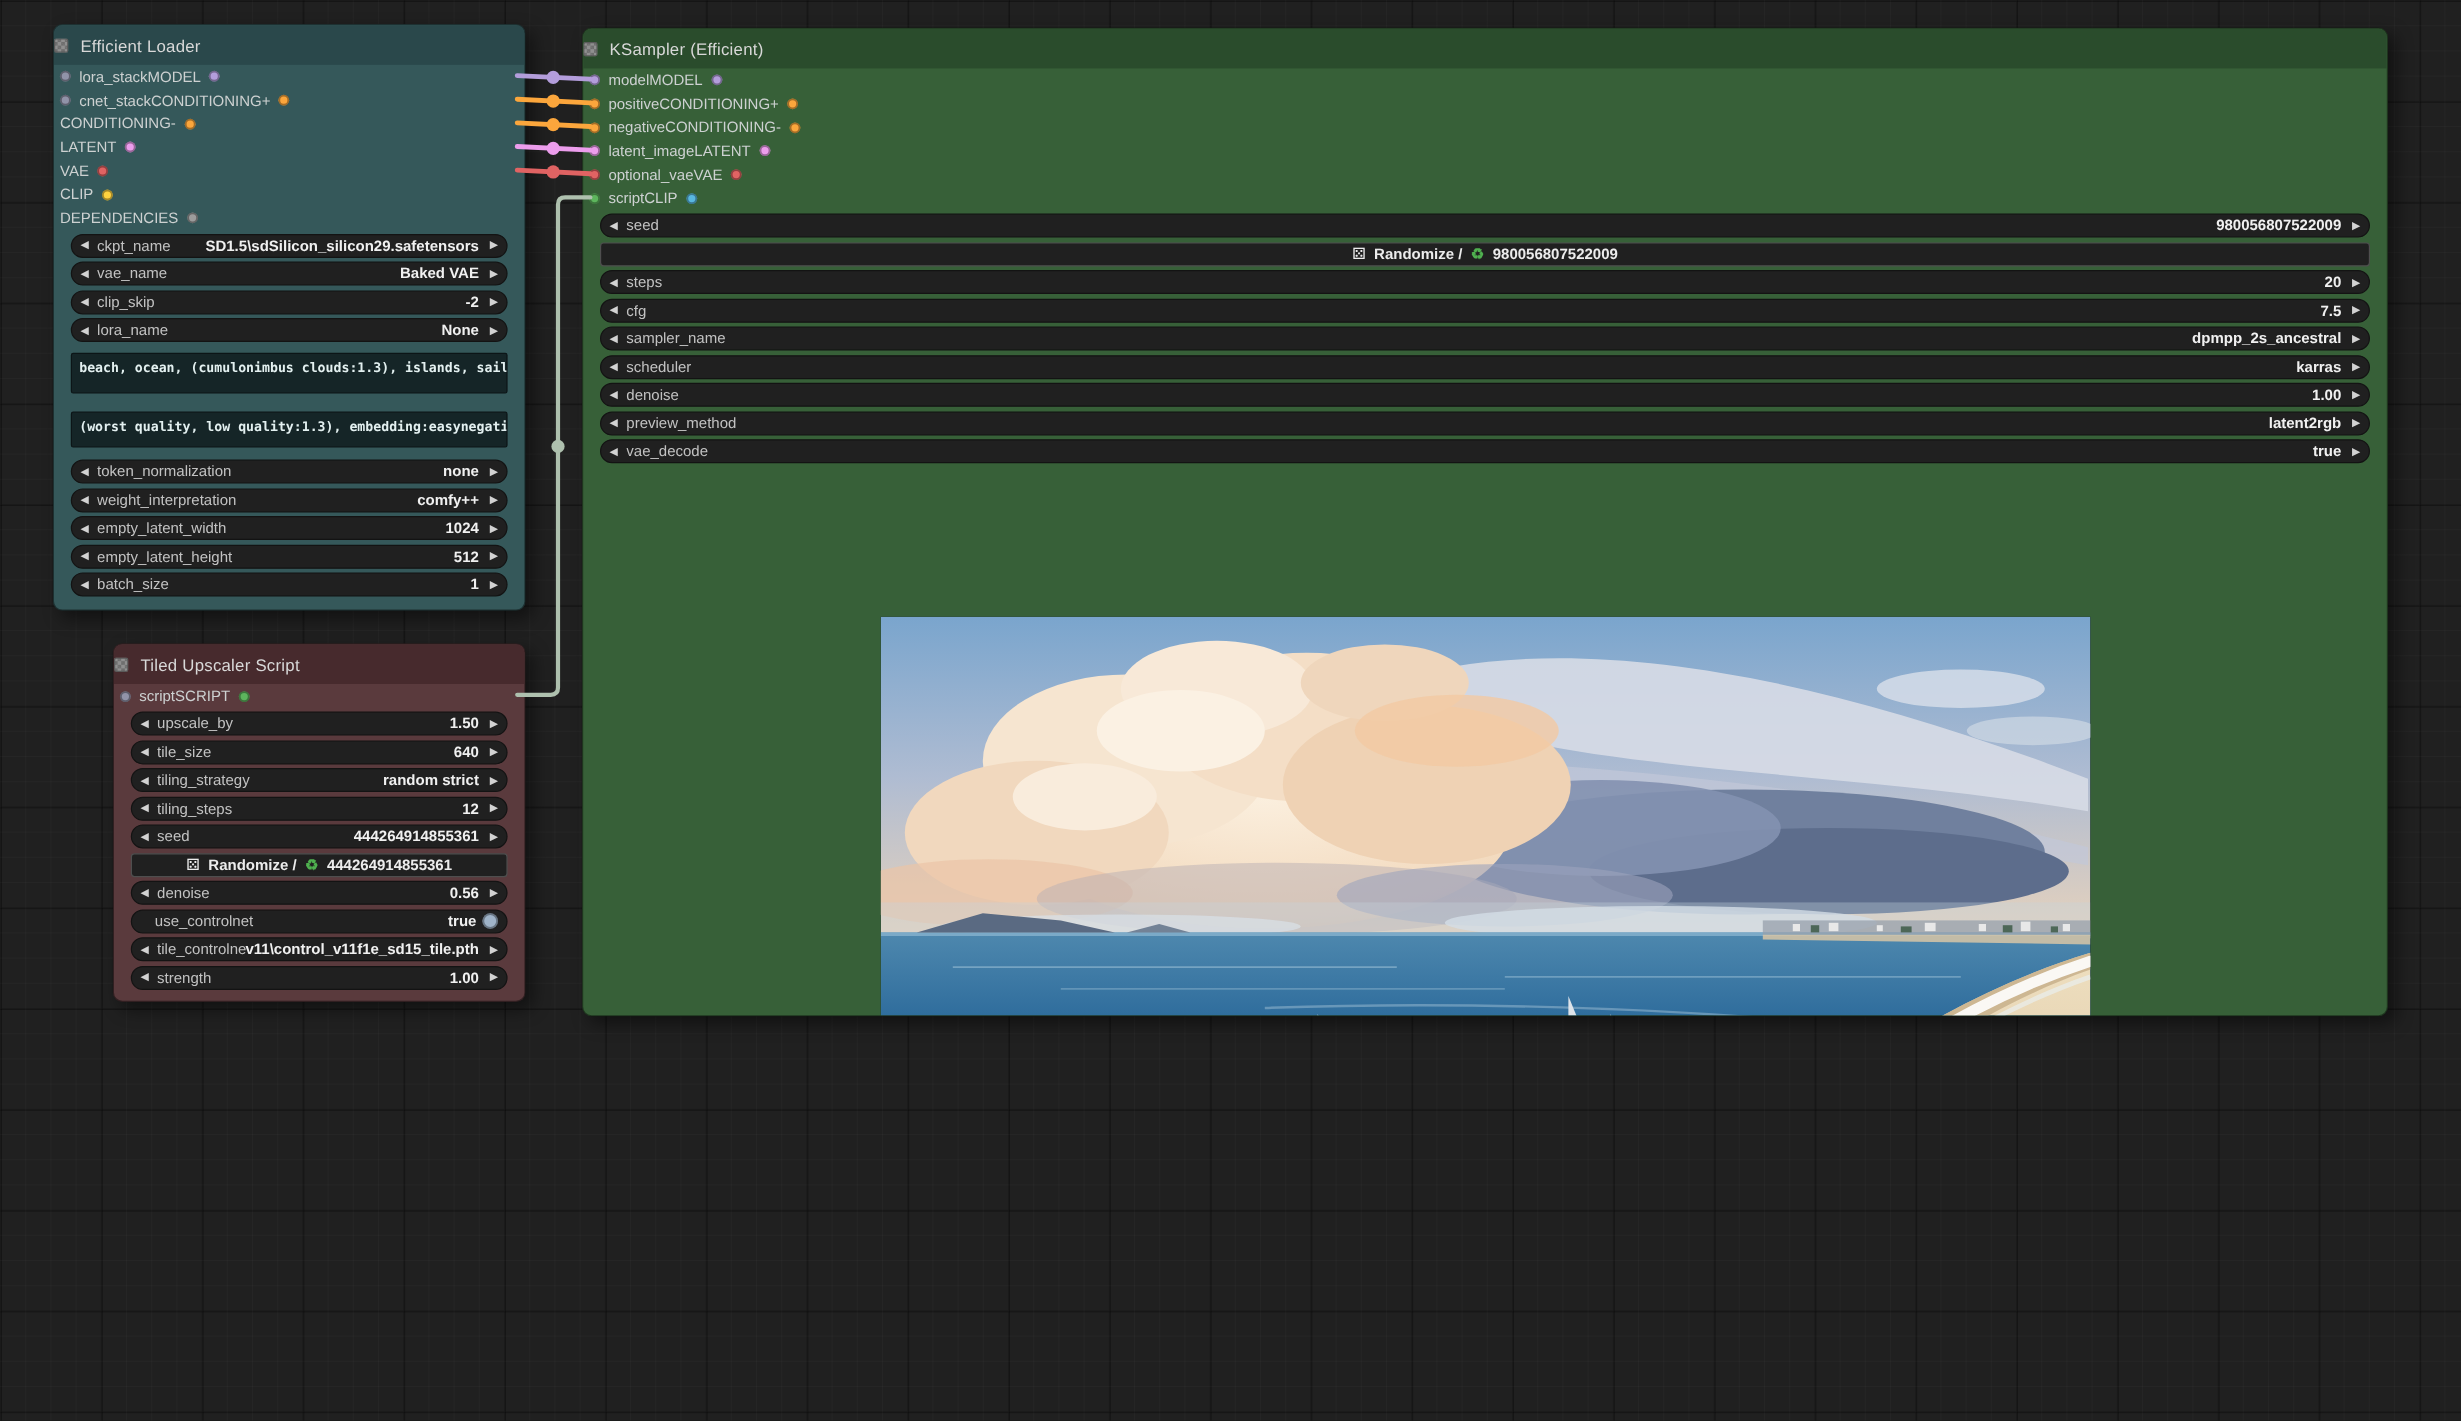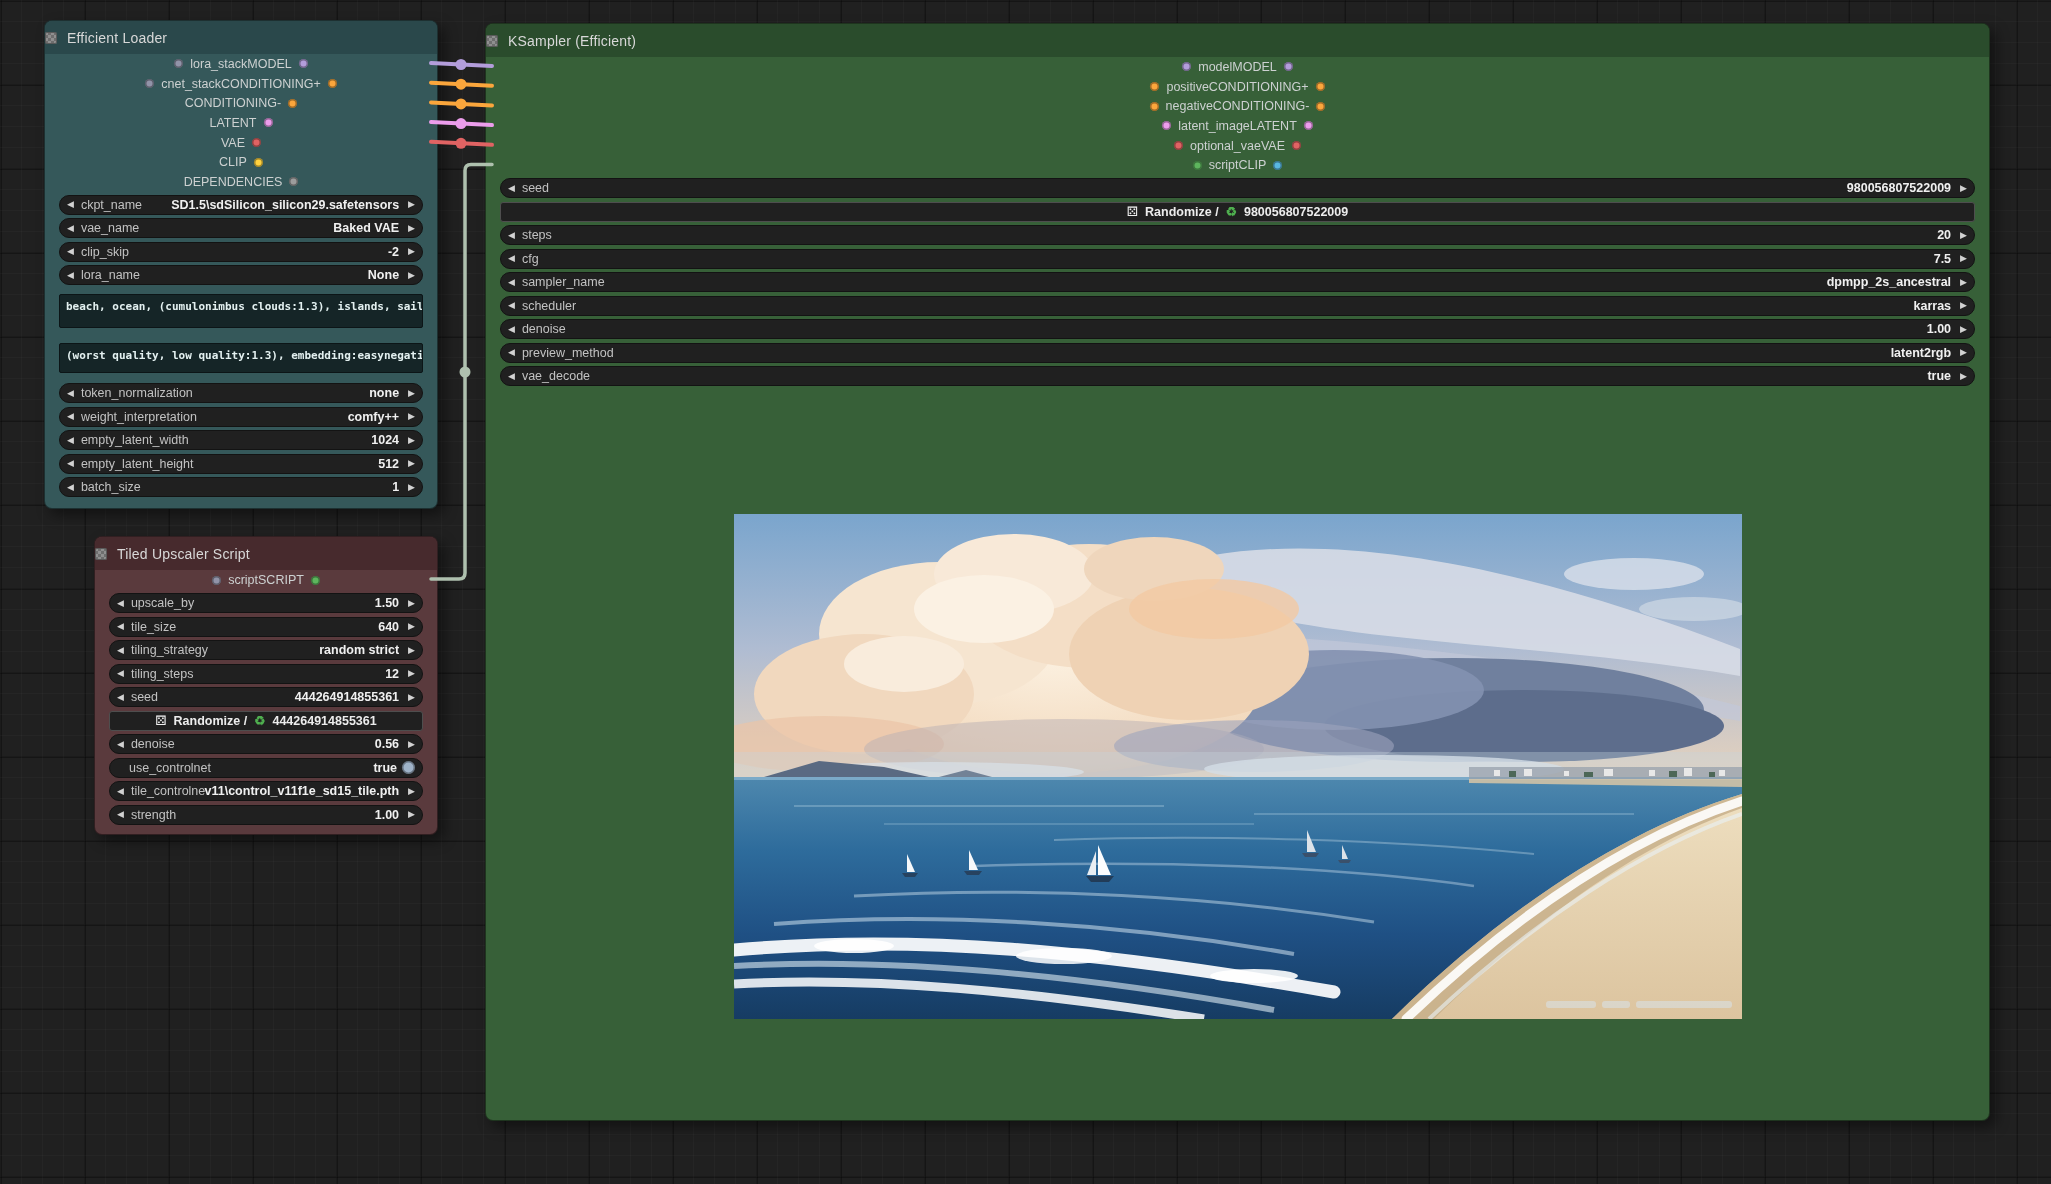--- a/index.html
+++ b/index.html
@@ -17,21 +17,21 @@
   }
   .node{position:absolute;border-radius:8px;border:1px solid rgba(0,0,0,0.45);
         box-shadow:6px 6px 14px rgba(0,0,0,0.45);font-size:13px;overflow:hidden}
   .ntitle{height:33px;display:flex;align-items:center;gap:10px;padding:0 0;
           color:#D8D8D8;font-size:14px;letter-spacing:.2px}
   .nicon{width:12px;height:12px;border-radius:2px;background-color:#8F8F8F;
          box-shadow:inset 0 0 0 1px #5a5a5a;
          background-image:linear-gradient(45deg,#6e6e6e 25%,transparent 25%,transparent 75%,#6e6e6e 75%),
                           linear-gradient(45deg,#6e6e6e 25%,transparent 25%,transparent 75%,#6e6e6e 75%);
          background-size:6px 6px;background-position:0 0,3px 3px;flex:none}
-  .srow{display:flex;justify-content:center;align-items:center;height:19.7px;padding:0 5px}
+  .srow{display:flex;justify-content:flex-start;align-items:center;height:19.7px;padding:0 5px}
   .slot{display:flex;align-items:center;gap:7px;color:#CDD1D1;font-size:12.5px;white-space:nowrap}
   .dot{width:9px;height:9px;border-radius:50%;box-shadow:inset 0 0 0 1.5px rgba(0,0,0,0.35);flex:none}
   .wrap{padding:0 14px}
   .widget{height:20px;margin-bottom:3.5px;background:#202020;border:1px solid #131313;
           border-radius:10px;display:flex;align-items:center;padding:0 7px;
           color:#C2C2C2;font-size:12.5px}
   .widget .arr{color:#D2D2D2;font-size:9px;line-height:1;flex:none;cursor:pointer}
   .widget .wl{margin-left:7px;flex:1;white-space:nowrap;overflow:hidden}
   .widget .wv{margin-right:9px;color:#F0F0F0;font-weight:bold;white-space:nowrap}
   .rand{justify-content:center;gap:7px;border-radius:3px;border:1px solid #4E4E4E;
@@ -253,21 +253,21 @@
       </div>
       <div class="widget">
         <span class="arr">◀</span>
         <span class="wl">strength</span>
         <span class="wv">1.00</span>
         <span class="arr">▶</span>
       </div>
     </div>
   </div>
 
-  <div class="node" style="left: 485px; top: 23px; width: 1505px; height: 1098px; background: rgb(55, 96, 56);">
+  <div class="node" style="left: 485px; top: 23px; width: 1505px; height: 824px; background: rgb(55, 96, 56);">
     <div class="ntitle" style="background: rgb(42, 76, 44);">
       <span class="nicon"></span>
       <span>KSampler (Efficient)</span>
     </div>
 
     <div class="srow">
       <div class="slot">
         <i class="dot" style="background: rgb(179, 157, 219);"></i>
         <span>model</span>
       </div>

